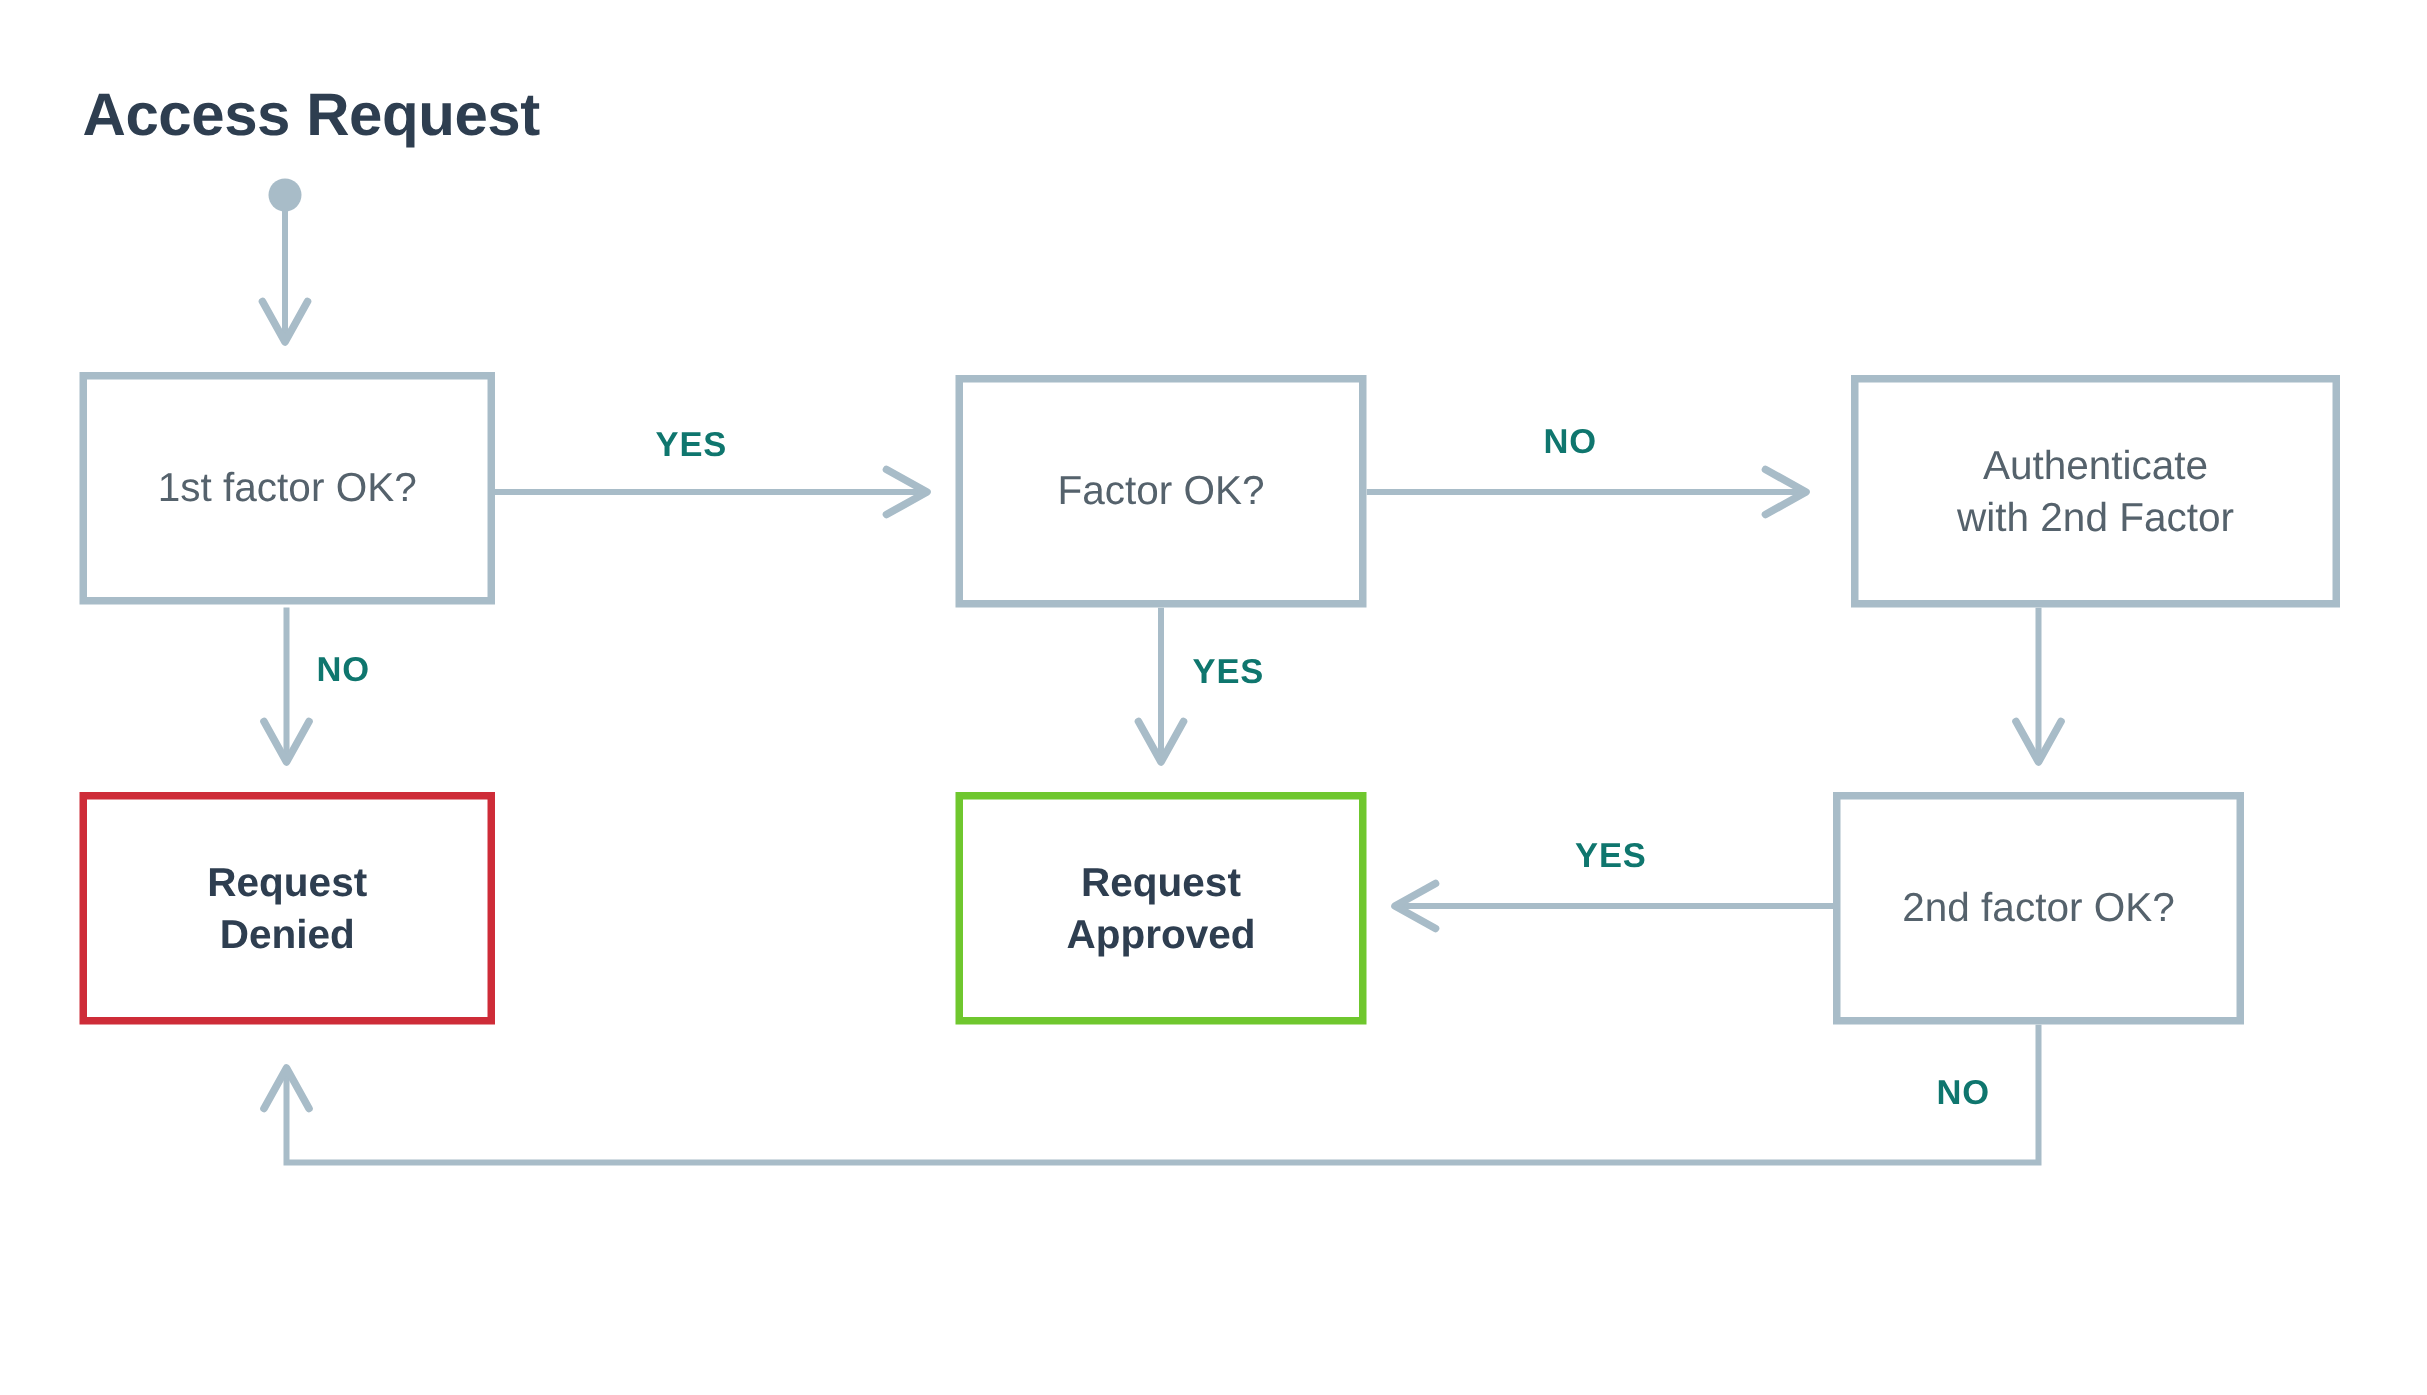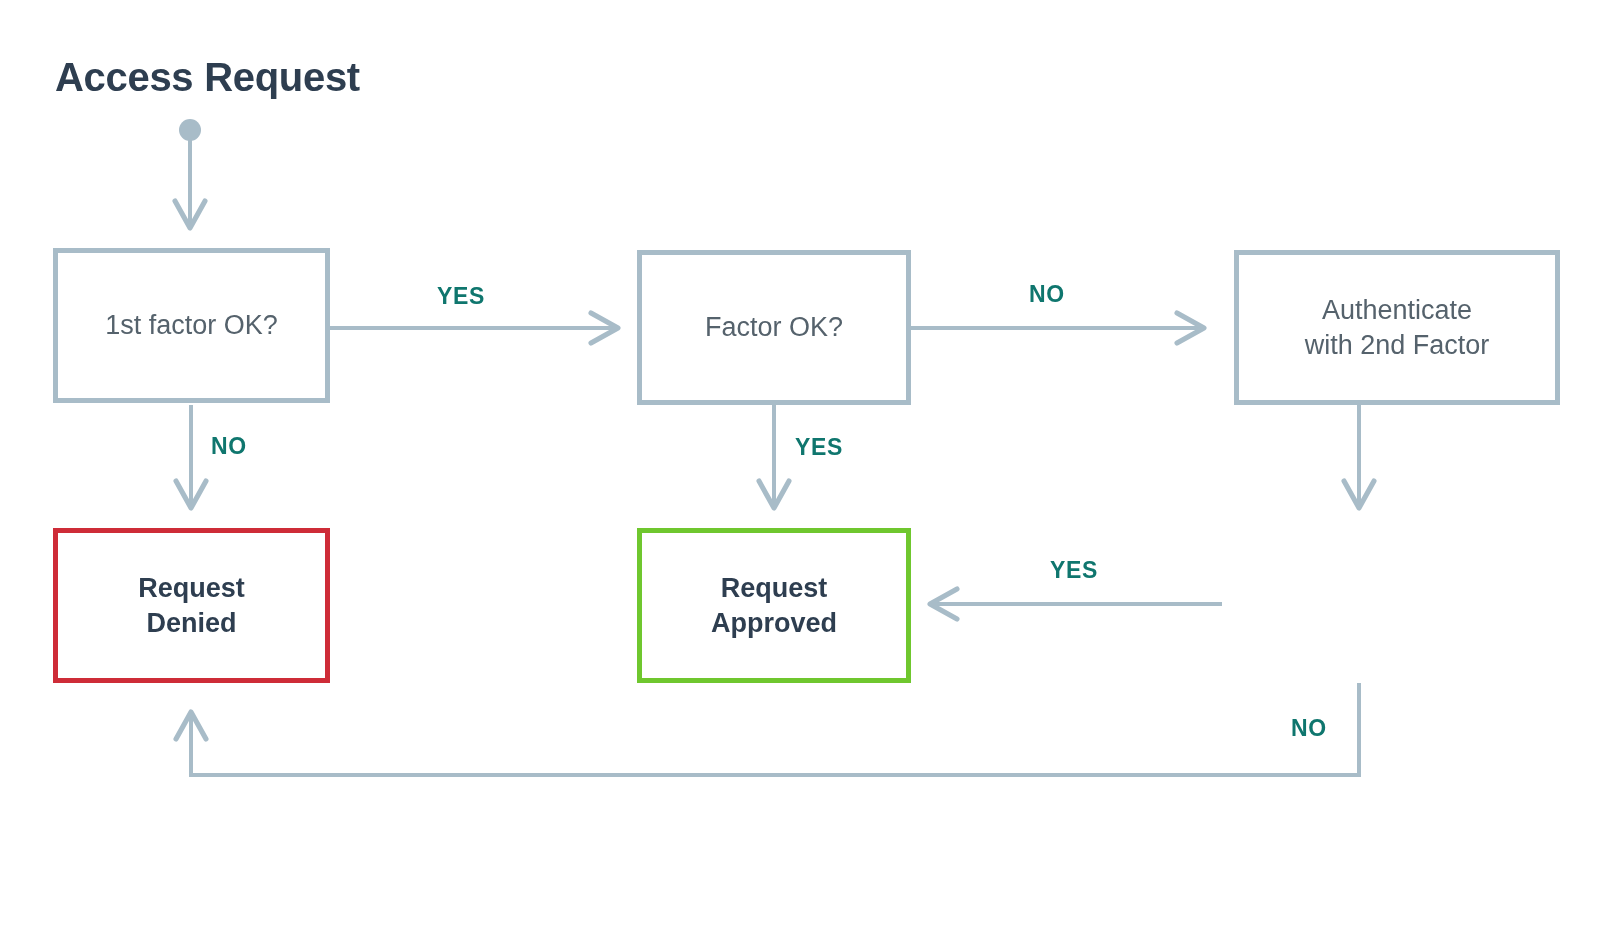--- a/index.html
+++ b/index.html
@@ -146,20 +146,23 @@
   <div class="node terminal-deny" style="left:53px; top:528px; width:277px; height:155px;">
     <span class="node-label">Request
 Denied</span>
   </div>
 
   <div class="node terminal-approve" style="left:637px; top:528px; width:274px; height:155px;">
     <span class="node-label">Request
 Approved</span>
   </div>
 
+  <div class="node decision" style="left:1222px; top:528px; width:274px; height:155px;">
+    <span class="node-label">2nd factor OK?</span>
+  </div>
 
   <div class="edge-label" style="left:437px; top:283px;">YES</div>
 
   <div class="edge-label" style="left:211px; top:433px;">NO</div>
 
   <div class="edge-label" style="left:1029px; top:281px;">NO</div>
 
   <div class="edge-label" style="left:795px; top:434px;">YES</div>
 
   <div class="edge-label" style="left:1050px; top:557px;">YES</div>

